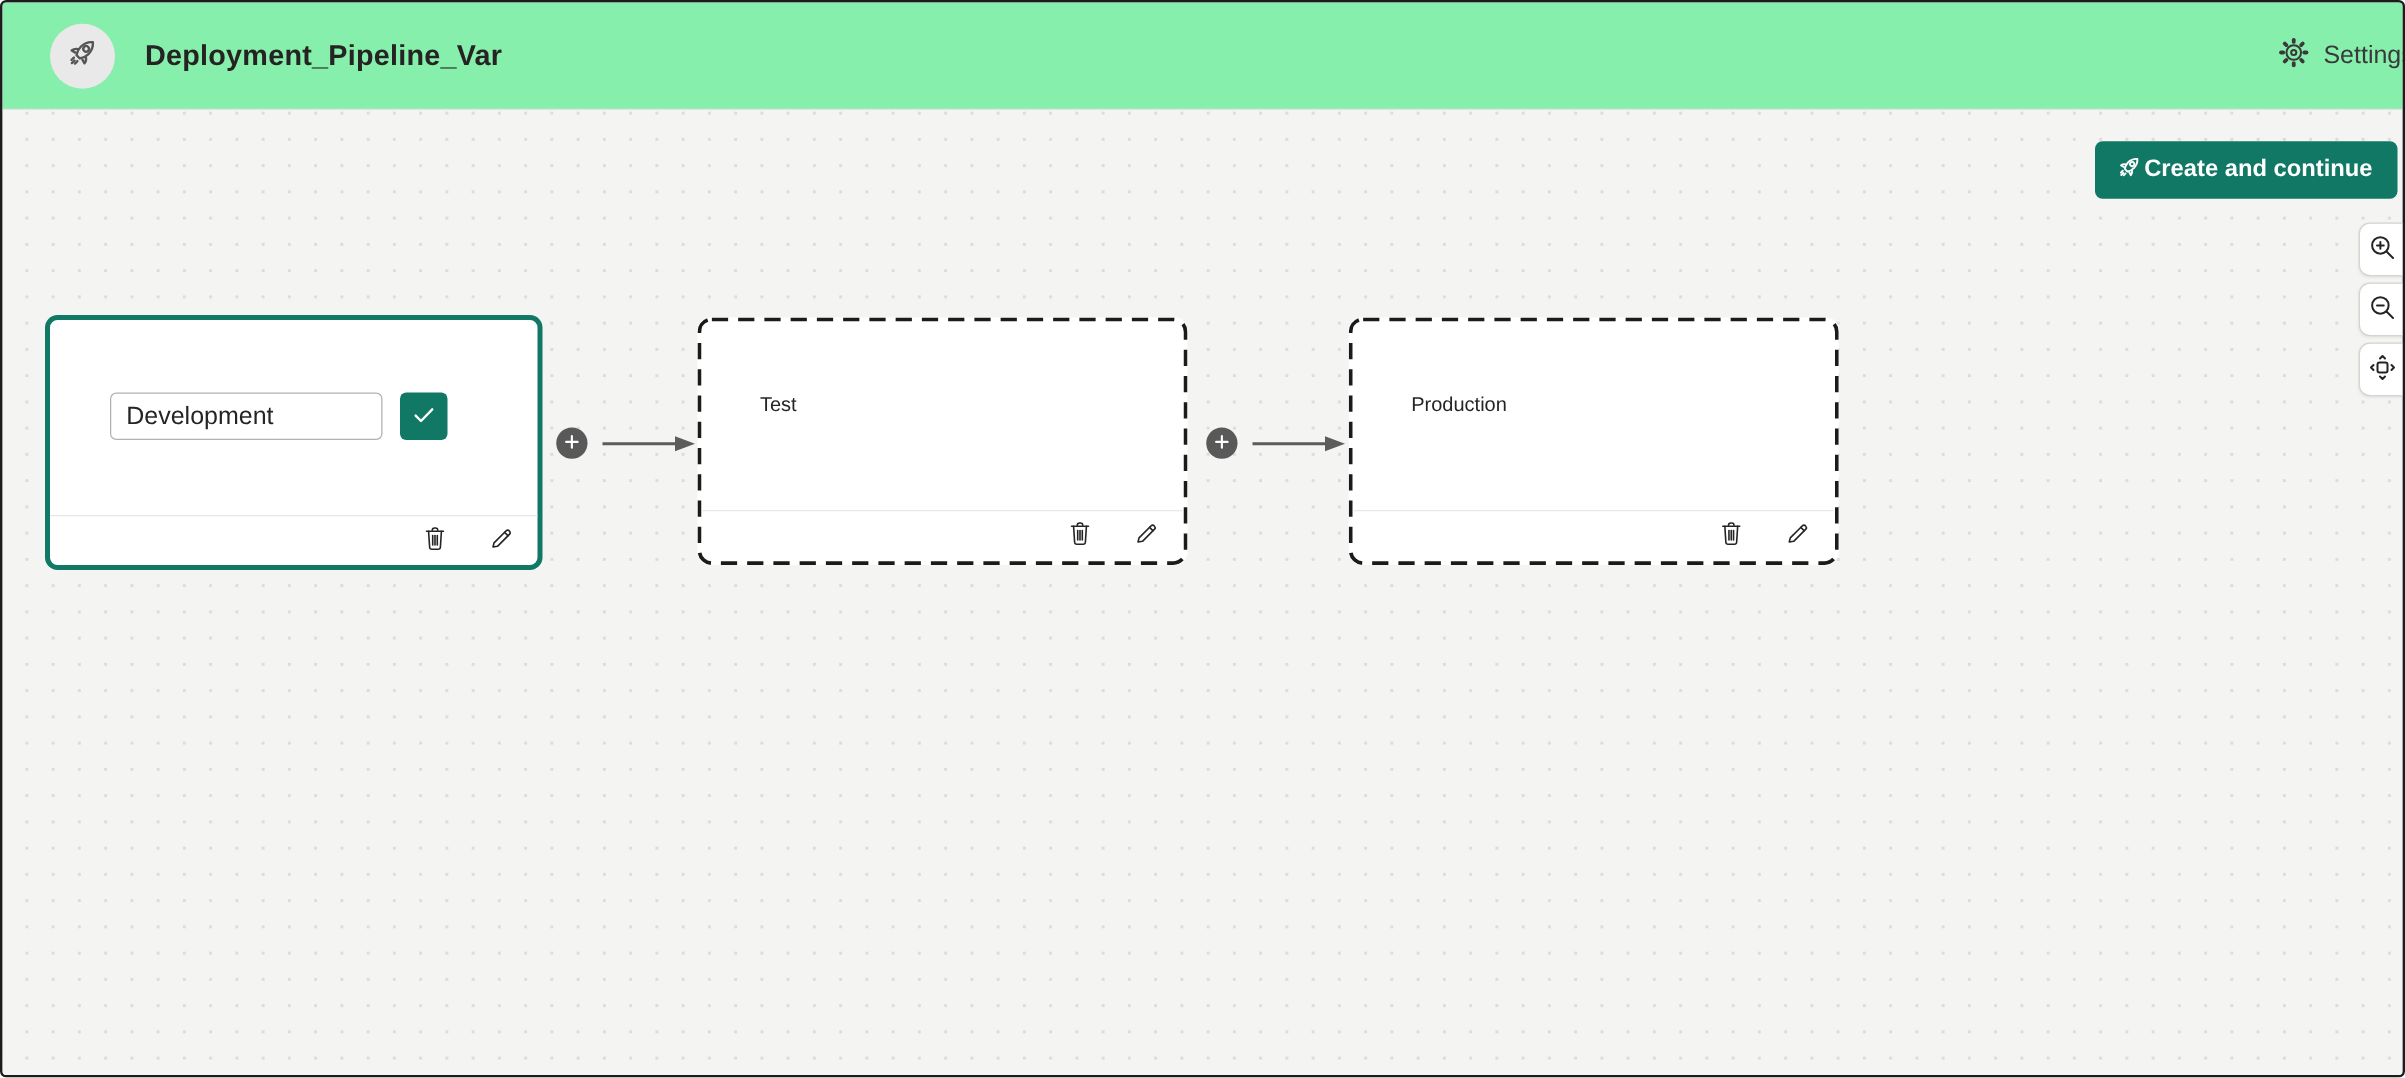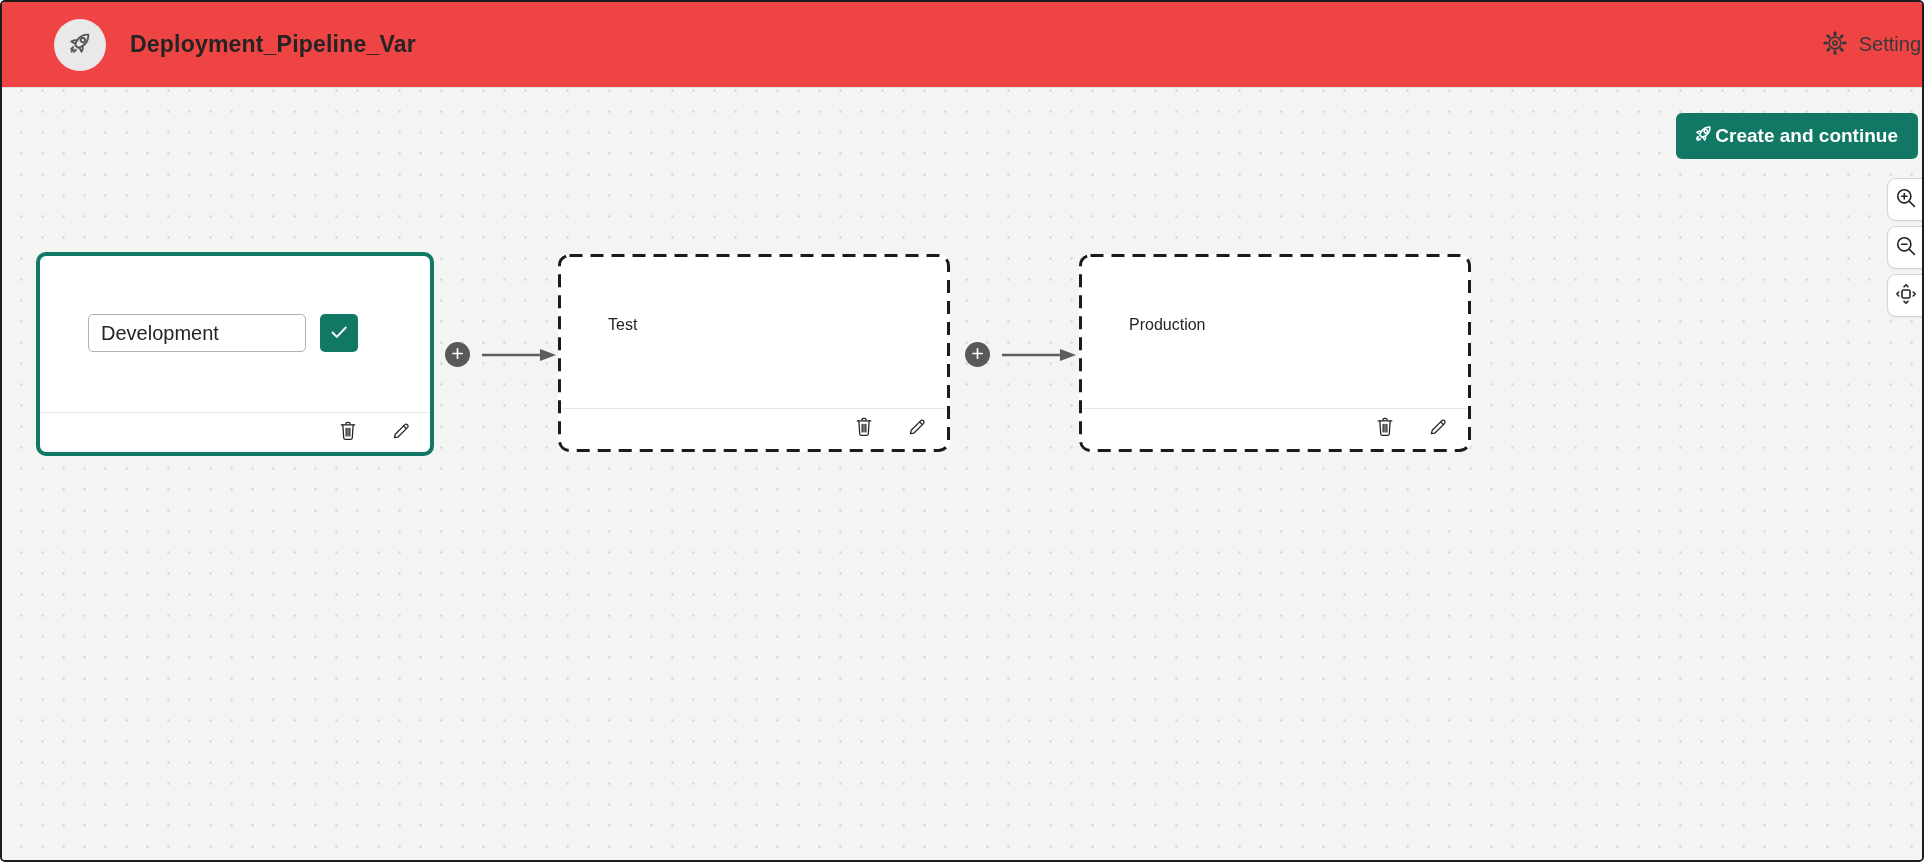--- a/index.html
+++ b/index.html
@@ -11,23 +11,23 @@
   }
   *{box-sizing:border-box;margin:0;padding:0}
   html,body{background:#fff;font-family:"Liberation Sans",sans-serif;}
   .window{
     position:relative;width:1924px;height:862px;
     border:2px solid #1c1c1c;border-radius:5px;overflow:hidden;
     background:#fff;
   }
   
   .header{
-    position:relative;height:86px;background:#ef4444;
+    position:relative;height:86px;background:#86efac;
     border-bottom:1px solid #e3e1df;
-    display:flex;align-items:center;padding-left:52px;
+    display:flex;align-items:center;padding-left:38px;
   }
   .avatar{
     width:52px;height:52px;border-radius:50%;background:#e9e9e9;
     display:flex;align-items:center;justify-content:center;flex:0 0 auto;
   }
   .page-title{
     margin-left:24px;font-size:23px;font-weight:700;color:#252423;letter-spacing:.2px;
   }
   .settings{
     position:absolute;right:-9px;top:0;height:100%;

